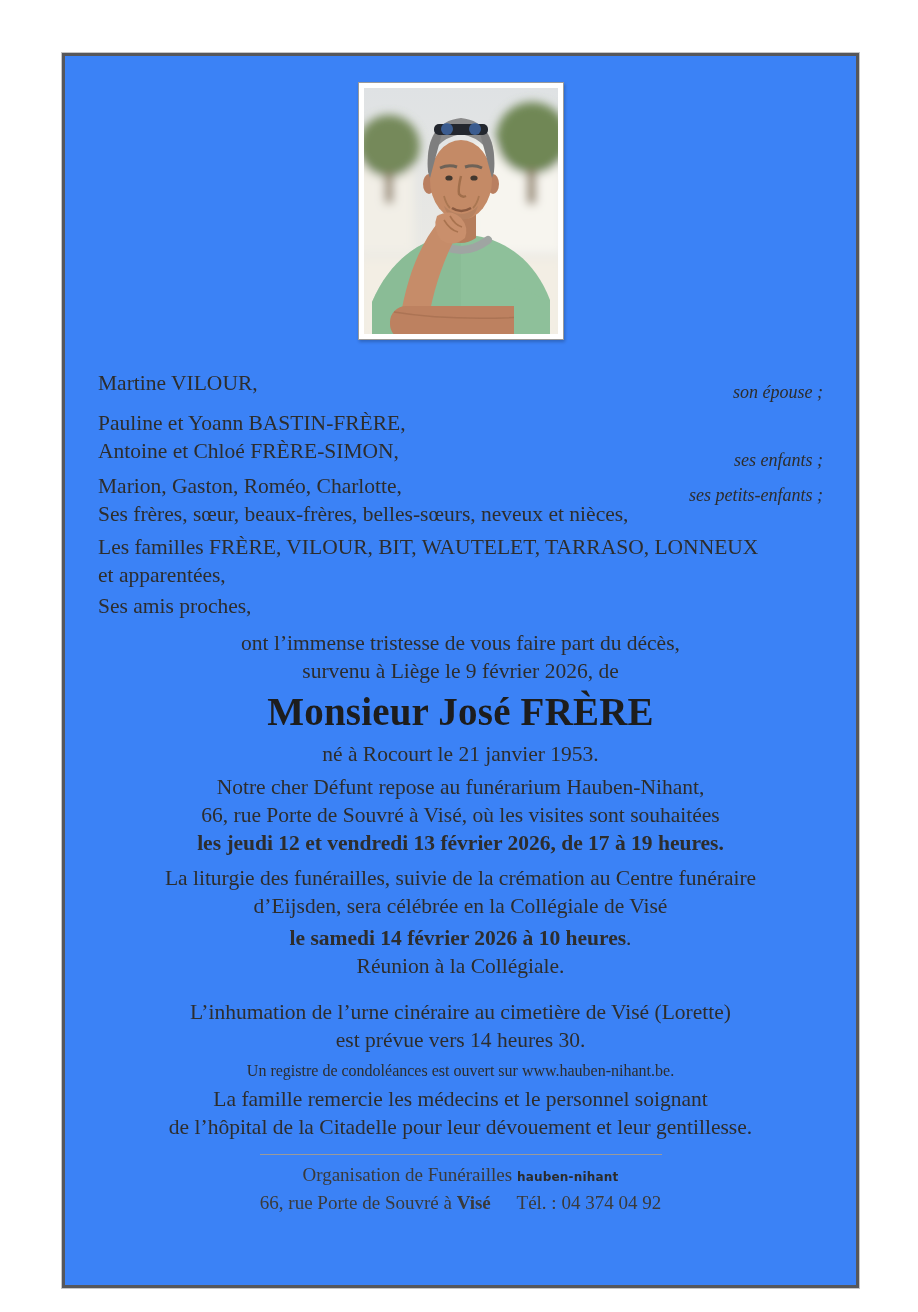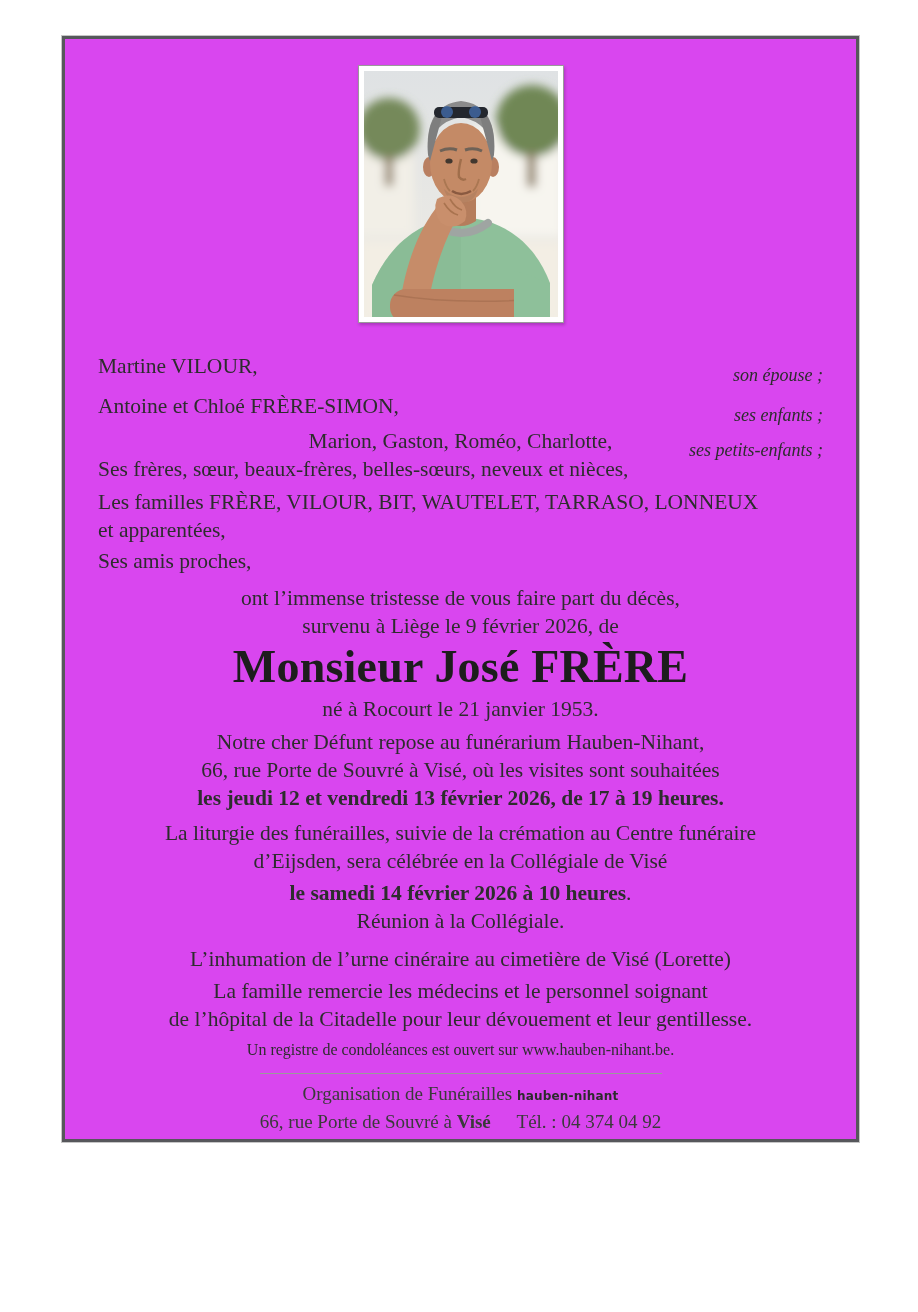--- a/index.html
+++ b/index.html
@@ -2,54 +2,54 @@
 <html><head>
 <meta charset="utf-8">
 <style>
   html,body{margin:0;padding:0;}
   body{
     width:918px;height:1312px;position:relative;background:#ffffff;
     font-family:"Liberation Serif", serif;color:#2d2d2d;
     -webkit-font-smoothing:antialiased;
   }
   .frame{
-    position:absolute;left:62px;top:36px;width:797px;height:1106px;
-    box-sizing:border-box;border:3px solid #56575b;background:#d946ef;
+    position:absolute;left:62px;top:53px;width:797px;height:1235px;
+    box-sizing:border-box;border:3px solid #56575b;background:#3b82f6;
     box-shadow:0 0 0 1px #c6c6c6;
   }
   .photo-frame{
     width:206px;height:258px;margin:26px auto 0;box-sizing:border-box;
     background:#ffffff;border:1px solid #9a9a9a;padding:5px;
     box-shadow:1px 2px 3px rgba(0,0,0,0.22);
   }
   .content{padding:0 33px;font-size:21.5px;line-height:28px;}
   .grp{position:relative;}
   .grp .rel{
     position:absolute;right:0;bottom:-6px;
     font-style:italic;font-size:18px;line-height:22px;
   }
   .g1{margin-top:29px;}
   .g2{margin-top:12px;}
-  .g3{margin-top:7px;text-align:center;}
+  .g3{margin-top:7px;}
   .g4{}
   .g5{margin-top:5px;}
   .g6{margin-top:3px;}
   .center{text-align:center;}
   .intro{margin-top:9px;}
   .title{
-    font-size:46px;font-weight:bold;line-height:50px;text-align:center;
+    font-size:39px;font-weight:bold;line-height:50px;text-align:center;
     margin:2px 0 0;color:#1d1d1d;letter-spacing:0.2px;
   }
   .birth{margin-top:3px;text-align:center;}
   .p1{margin-top:5px;}
   .p2{margin-top:7px;}
   .p3{margin-top:4px;}
   .p4{margin-top:0;}
   .p5{margin-top:5px;}
-  .p6{margin-top:10px;}
+  .p6{margin-top:18px;}
   .p7{margin-top:4px;}
   .b{font-weight:bold;}
   .note{margin-top:7px;font-size:16px;line-height:20px;}
   .divider{
     border:none;border-top:1px solid #9a9a9a;
     width:402px;margin:13px auto 7px;
   }
   .footer{font-size:19px;line-height:26px;color:#3a3a3a;}
   .logo{
     font-family:"DejaVu Sans", sans-serif;font-weight:bold;font-size:12px;
@@ -117,20 +117,21 @@
   </div>
 
   <div class="content">
 
     <div class="grp g1">
       <div>Martine VILOUR,</div>
       <div class="rel">son épouse ;</div>
     </div>
 
     <div class="grp g2">
+      <div>Pauline et Yoann BASTIN-FRÈRE,</div>
       <div>Antoine et Chloé FRÈRE-SIMON,</div>
       <div class="rel">ses enfants ;</div>
     </div>
 
     <div class="grp g3">
       <div>Marion, Gaston, Roméo, Charlotte,</div>
       <div class="rel">ses petits-enfants ;</div>
     </div>
 
     <div class="grp g4">
@@ -168,28 +169,29 @@
 
     <div class="center p3">
       <span class="b">le samedi 14 février 2026 à 10 heures</span><span>.</span>
     </div>
 
     <div class="center p4">Réunion à la Collégiale.</div>
 
 
     <div class="center p6">
       <div>L’inhumation de l’urne cinéraire au cimetière de Visé (Lorette)</div>
-    </div>
+      <div>est prévue vers 14 heures 30.</div>
+    </div>
+
+    <div class="center note">Un registre de condoléances est ouvert sur www.hauben-nihant.be.</div>
 
     <div class="center p7">
       <div>La famille remercie les médecins et le personnel soignant</div>
       <div>de l’hôpital de la Citadelle pour leur dévouement et leur gentillesse.</div>
     </div>
-
-    <div class="center note">Un registre de condoléances est ouvert sur www.hauben-nihant.be.</div>
 
     <hr class="divider">
 
     <div class="footer center">
       <div>
         <span>Organisation de Funérailles</span>
         <span class="logo">hauben-nihant</span>
       </div>
       <div>
         <span>66, rue Porte de Souvré à</span>

